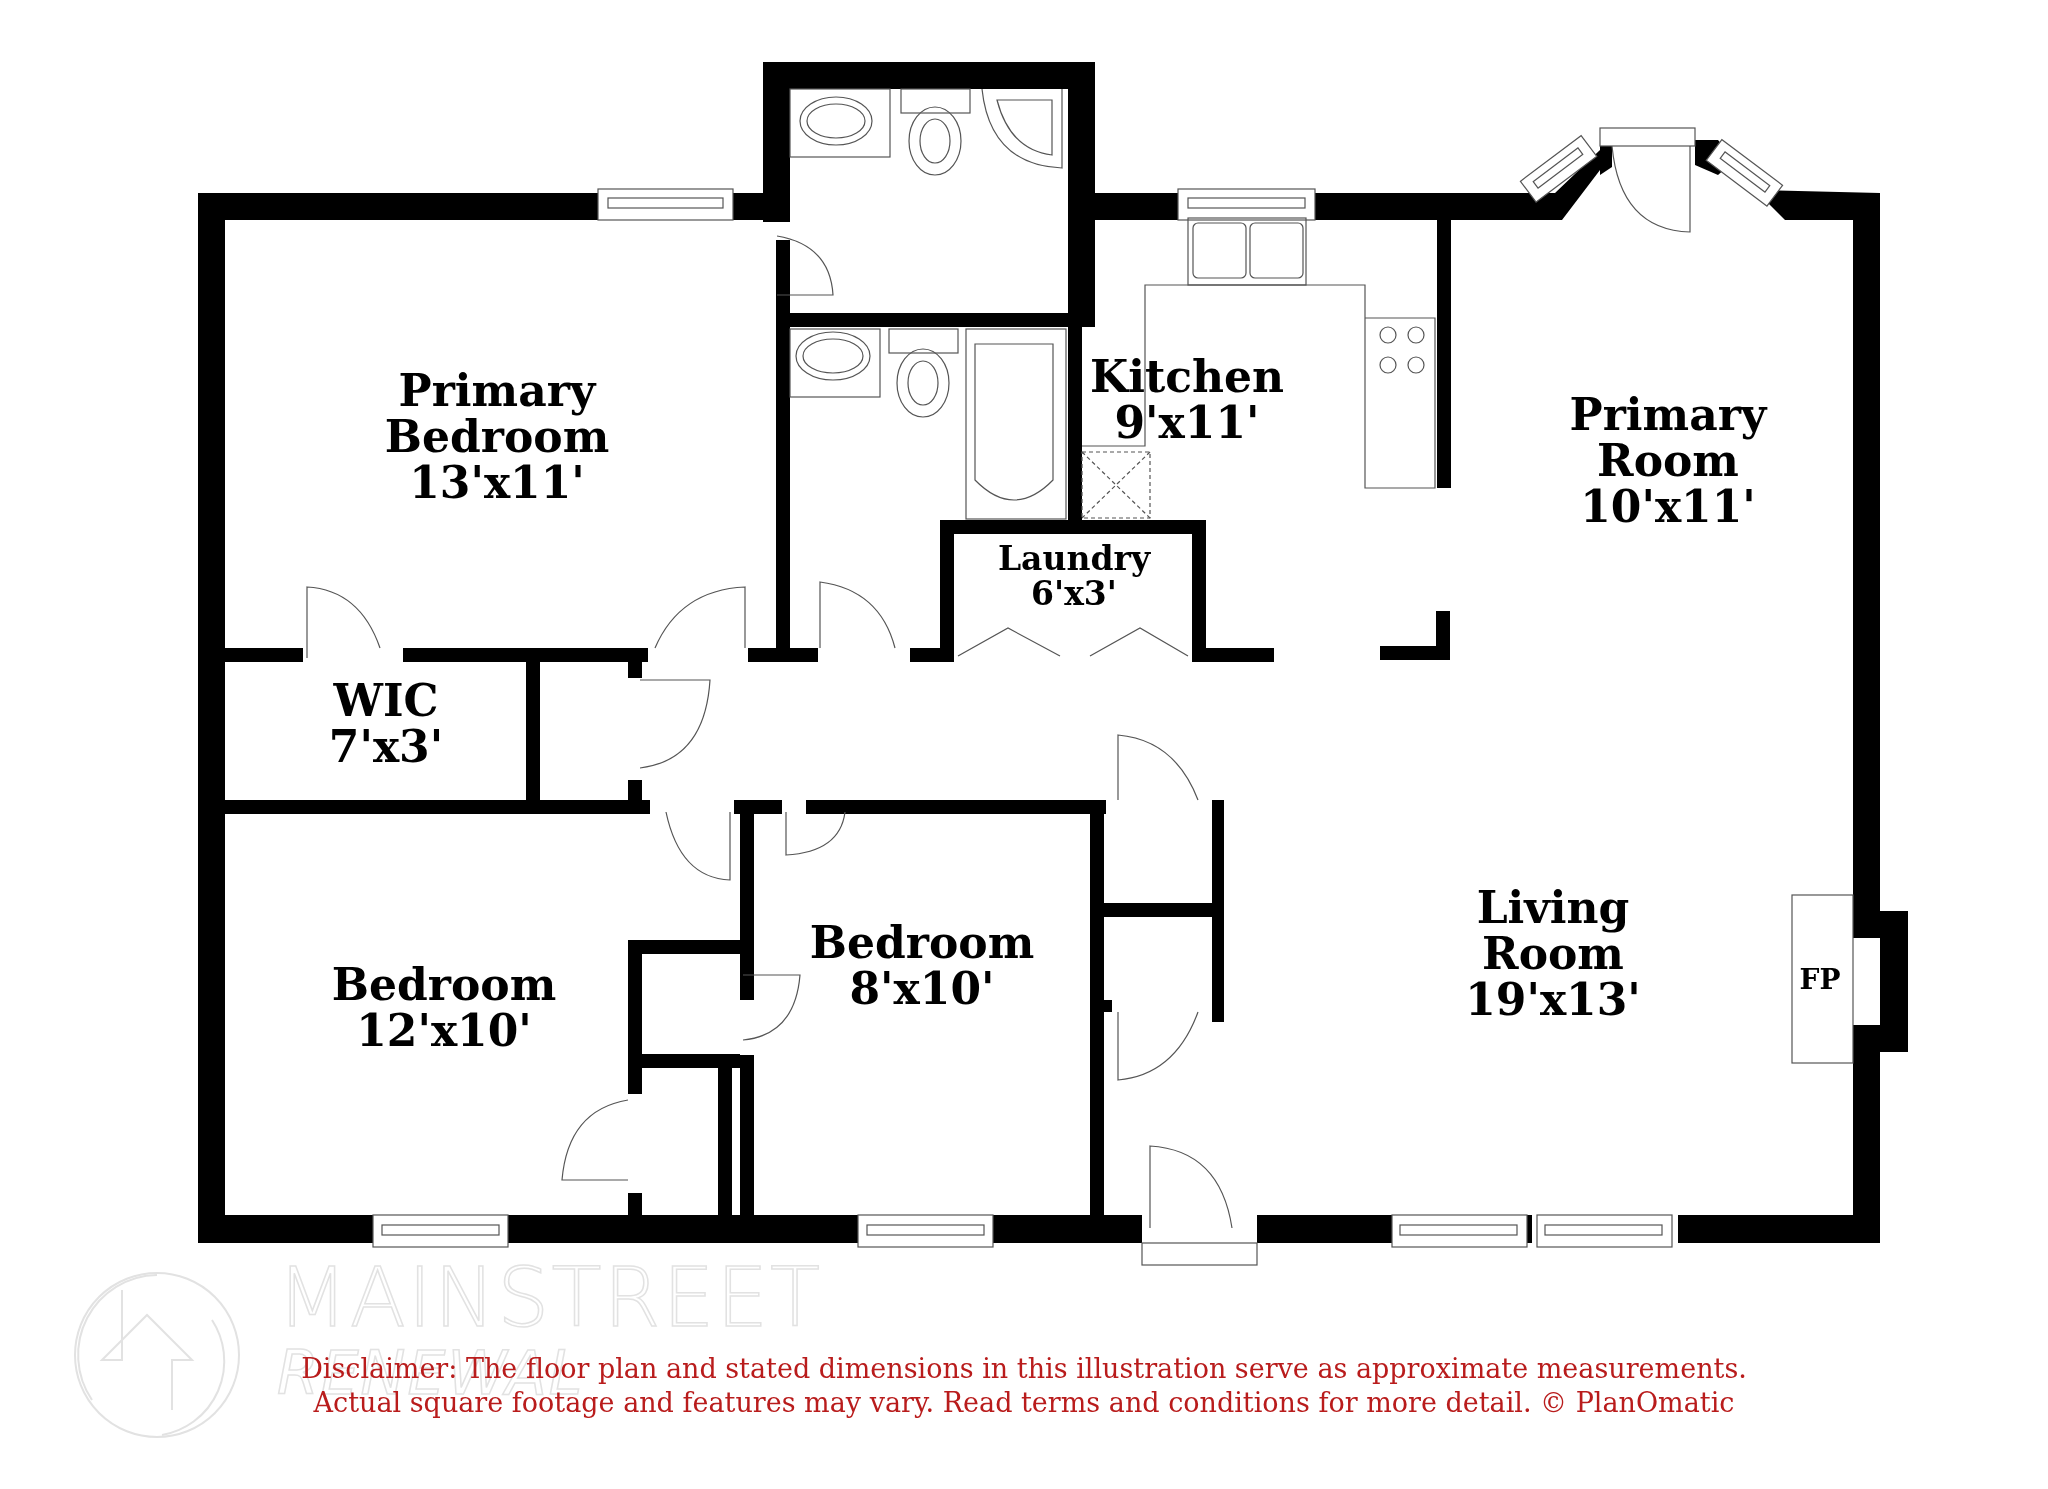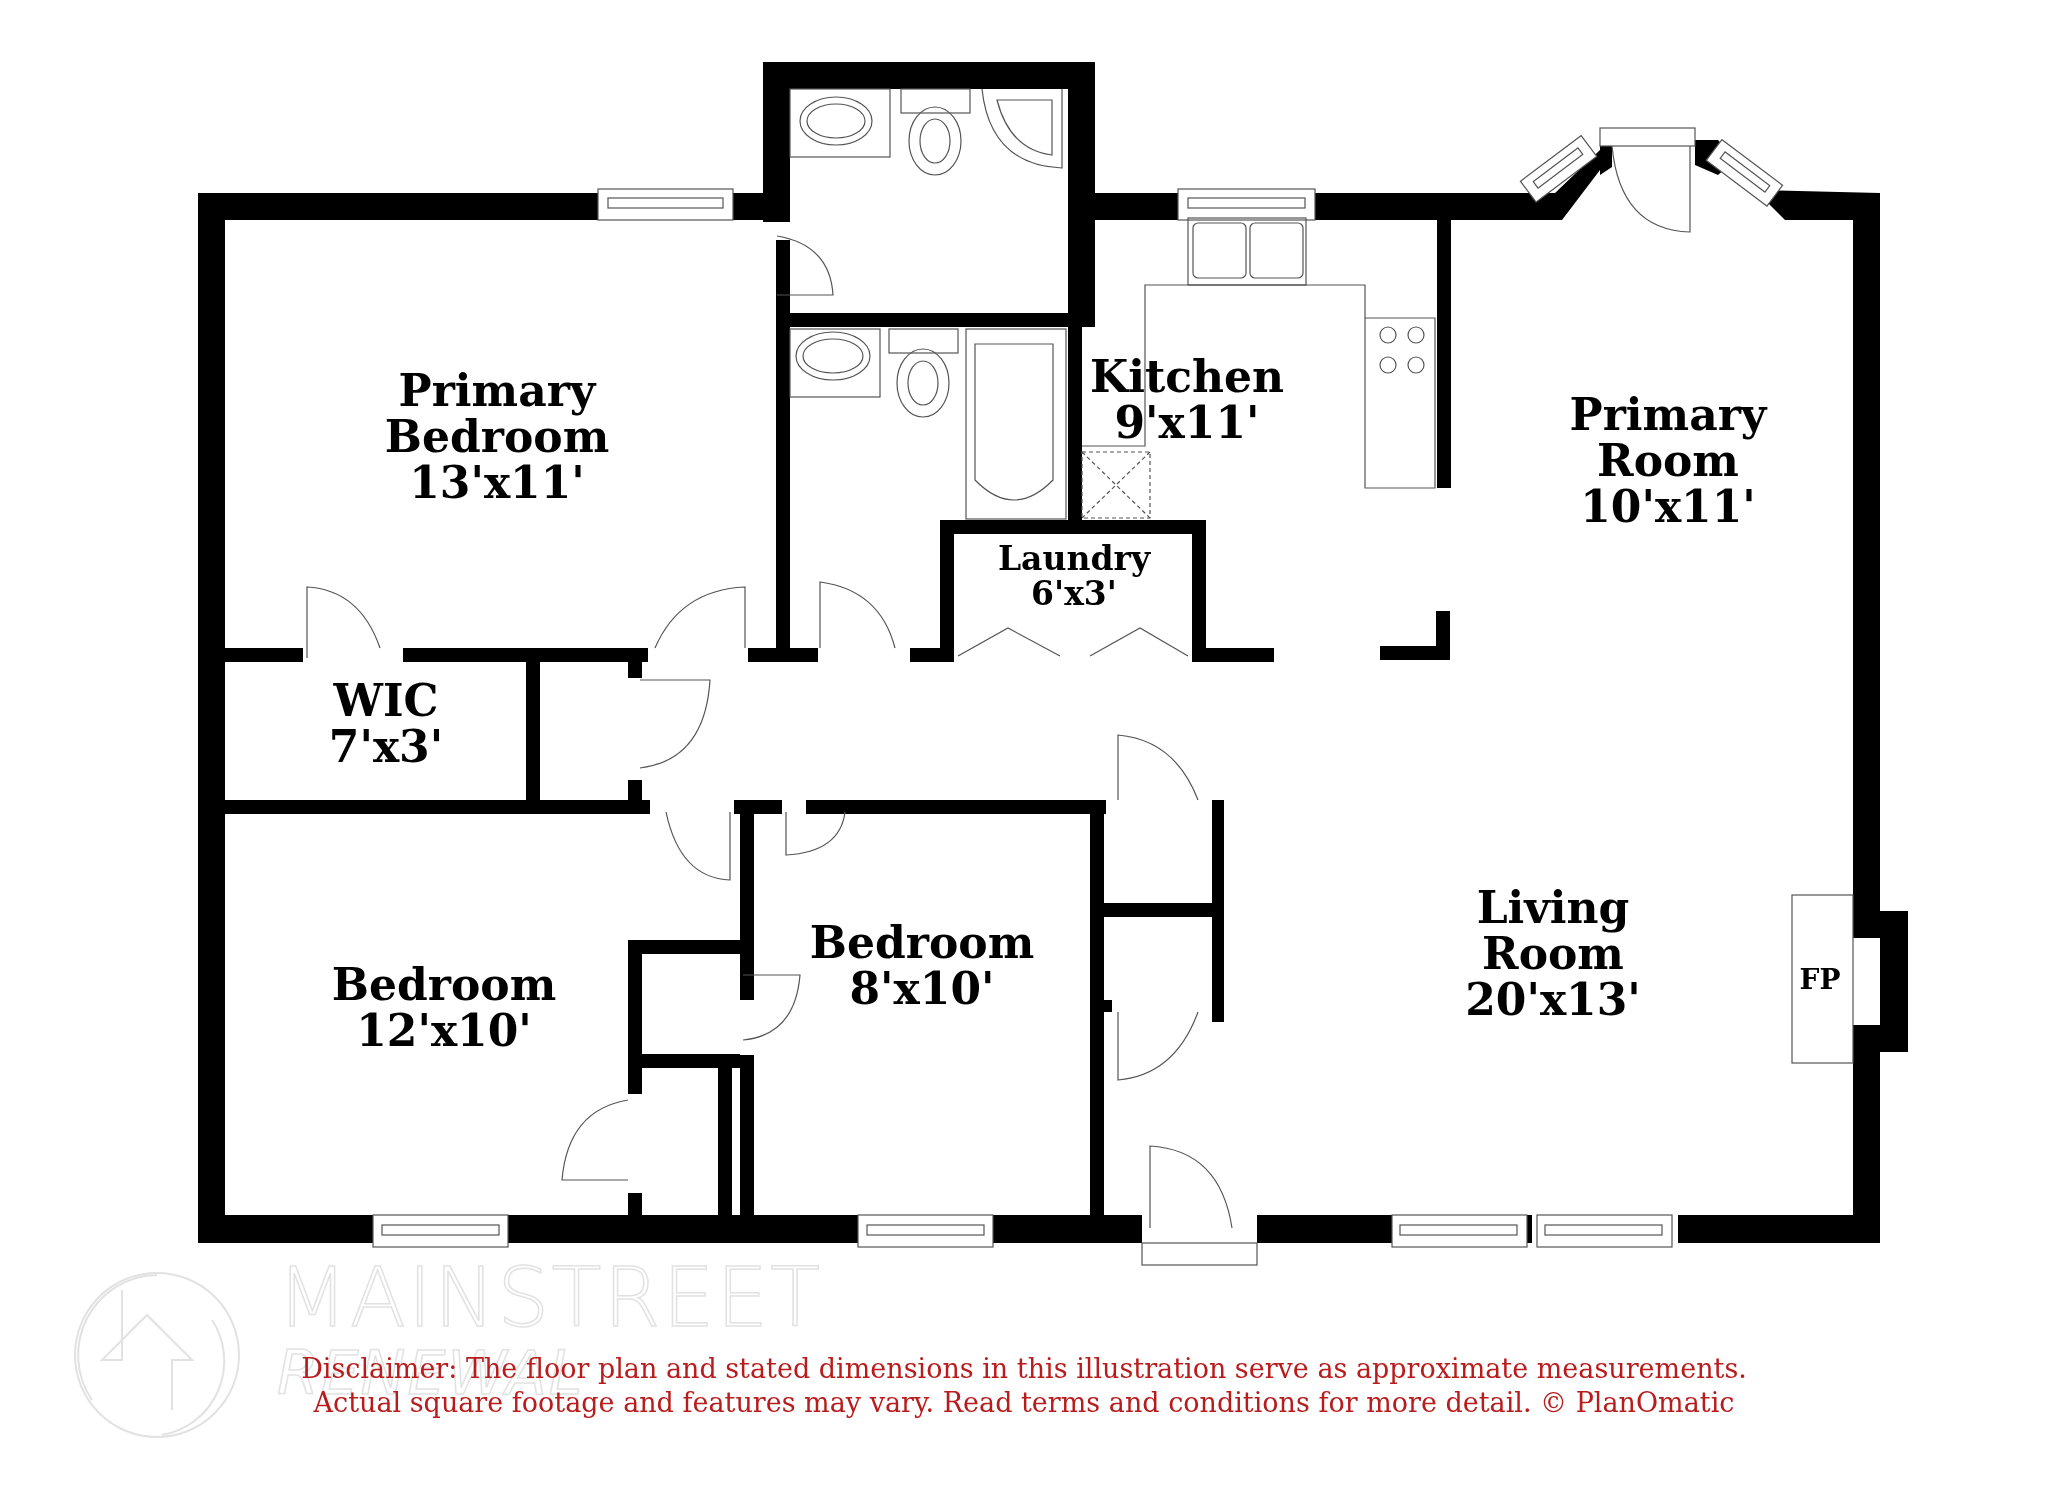--- a/index.html
+++ b/index.html
@@ -270,20 +270,20 @@
   <span>Bedroom</span>
   <span>8'x10'</span>
 </div>
 <div class="label room-lg" style="left:444px; top:962px;">
   <span>Bedroom</span>
   <span>12'x10'</span>
 </div>
 <div class="label room-lg" style="left:1553px; top:885px;">
   <span>Living</span>
   <span>Room</span>
-  <span>20'x13'</span>
+  <span>19'x13'</span>
 </div>
 <div class="label fp" style="left:1820px; top:965px;">FP</div>
 
 <div class="disclaimer">
   <span>Disclaimer: The floor plan and stated dimensions in this illustration serve as approximate measurements.</span>
   <span>Actual square footage and features may vary. Read terms and conditions for more detail. © PlanOmatic</span>
 </div>
 
 </body></html>

